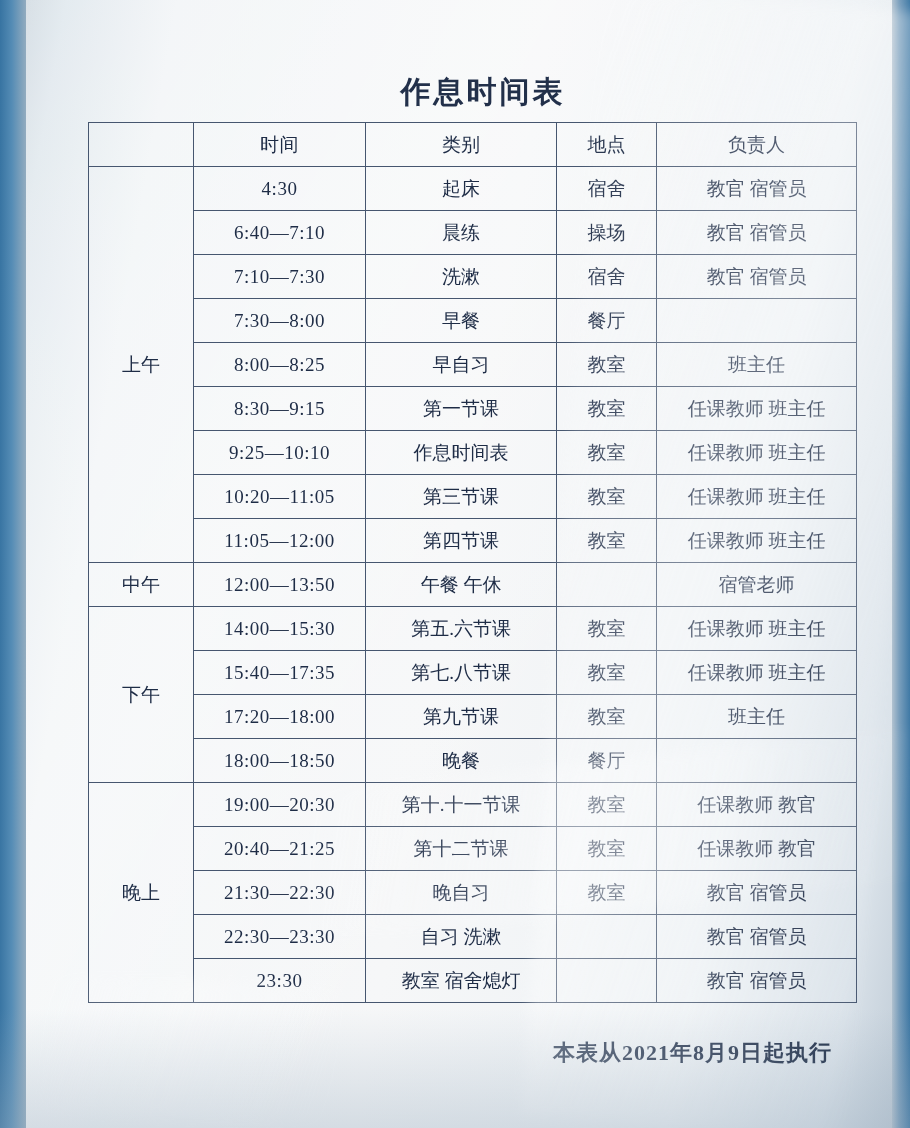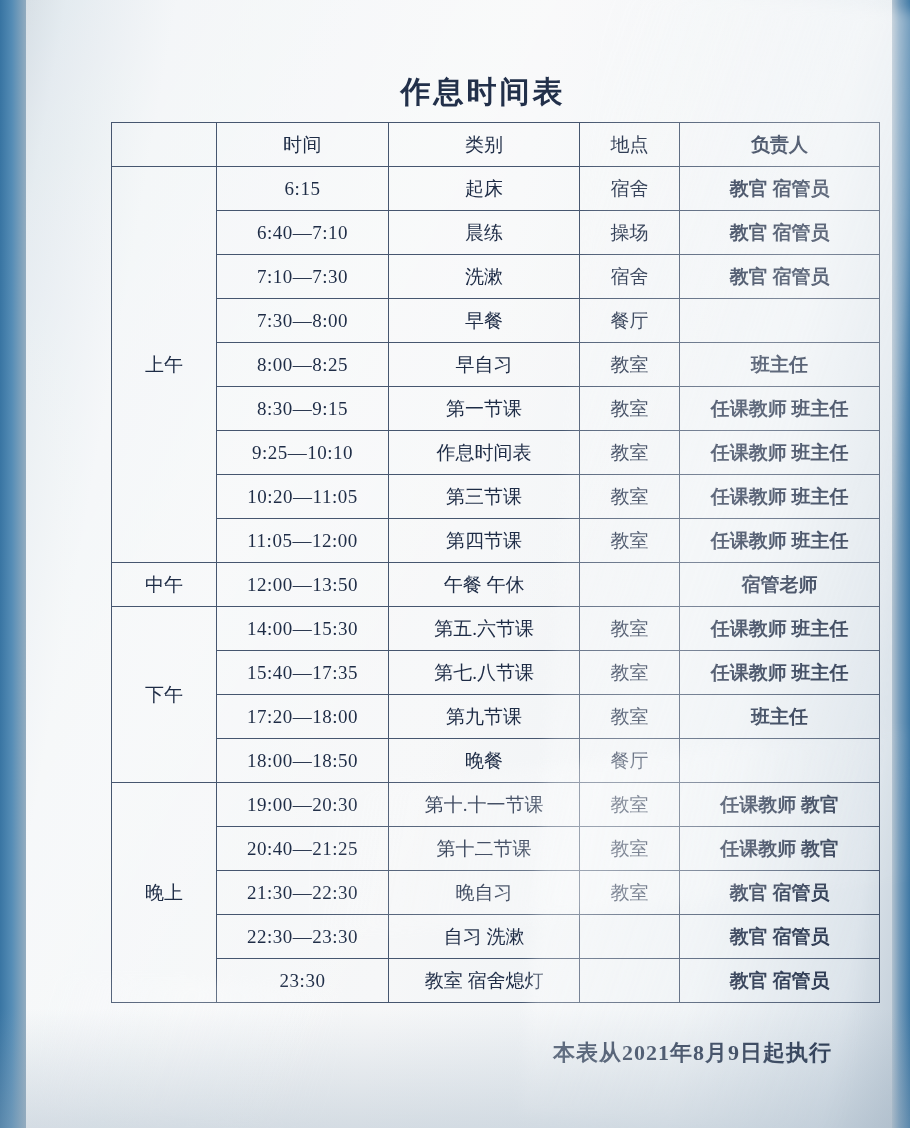--- a/index.html
+++ b/index.html
@@ -77,21 +77,20 @@
     left: 88px;
     top: 122px;
     width: 743px;
   }
 
   table.schedule {
     border-collapse: collapse;
     width: 743px;
     table-layout: fixed;
     color: #1e2c46;
-    margin-left: 23px;
   }
   table.schedule td {
     border: 1.3px solid #46566f;
     text-align: center;
     vertical-align: middle;
     font-size: 19px;
     height: 43px;
     padding: 0 2px;
     white-space: nowrap;
   }
@@ -109,21 +108,20 @@
     font-size: 20px;
   }
   td.place {
     width: 95px;
     font-size: 20px;
     font-family: Liberation Mono, monospace;
   }
   td.person {
     width: 195px;
     font-size: 20px;
-    font-weight: bold;
   }
   .head td { font-size: 20px; height: 46px; }
 
   #footnote {
     position: absolute;
     right: 78px;
     top: 1038px;
     font-size: 22px;
     font-weight: bold;
     color: #1c2b45;
@@ -146,21 +144,21 @@
         <tbody id="table-body">
             <tr class="head">
               <td class="period"></td>
               <td class="time">时间</td>
               <td class="cat">类别</td>
               <td class="place">地点</td>
               <td class="person">负责人</td>
             </tr>
             <tr>
               <td class="period" rowspan="9">上午</td>
-              <td class="time">6:15</td>
+              <td class="time">4:30</td>
               <td class="cat">起床</td>
               <td class="place">宿舍</td>
               <td class="person">教官  宿管员</td>
             </tr>
             <tr>
               <td class="time">6:40—7:10</td>
               <td class="cat">晨练</td>
               <td class="place">操场</td>
               <td class="person">教官  宿管员</td>
             </tr>

